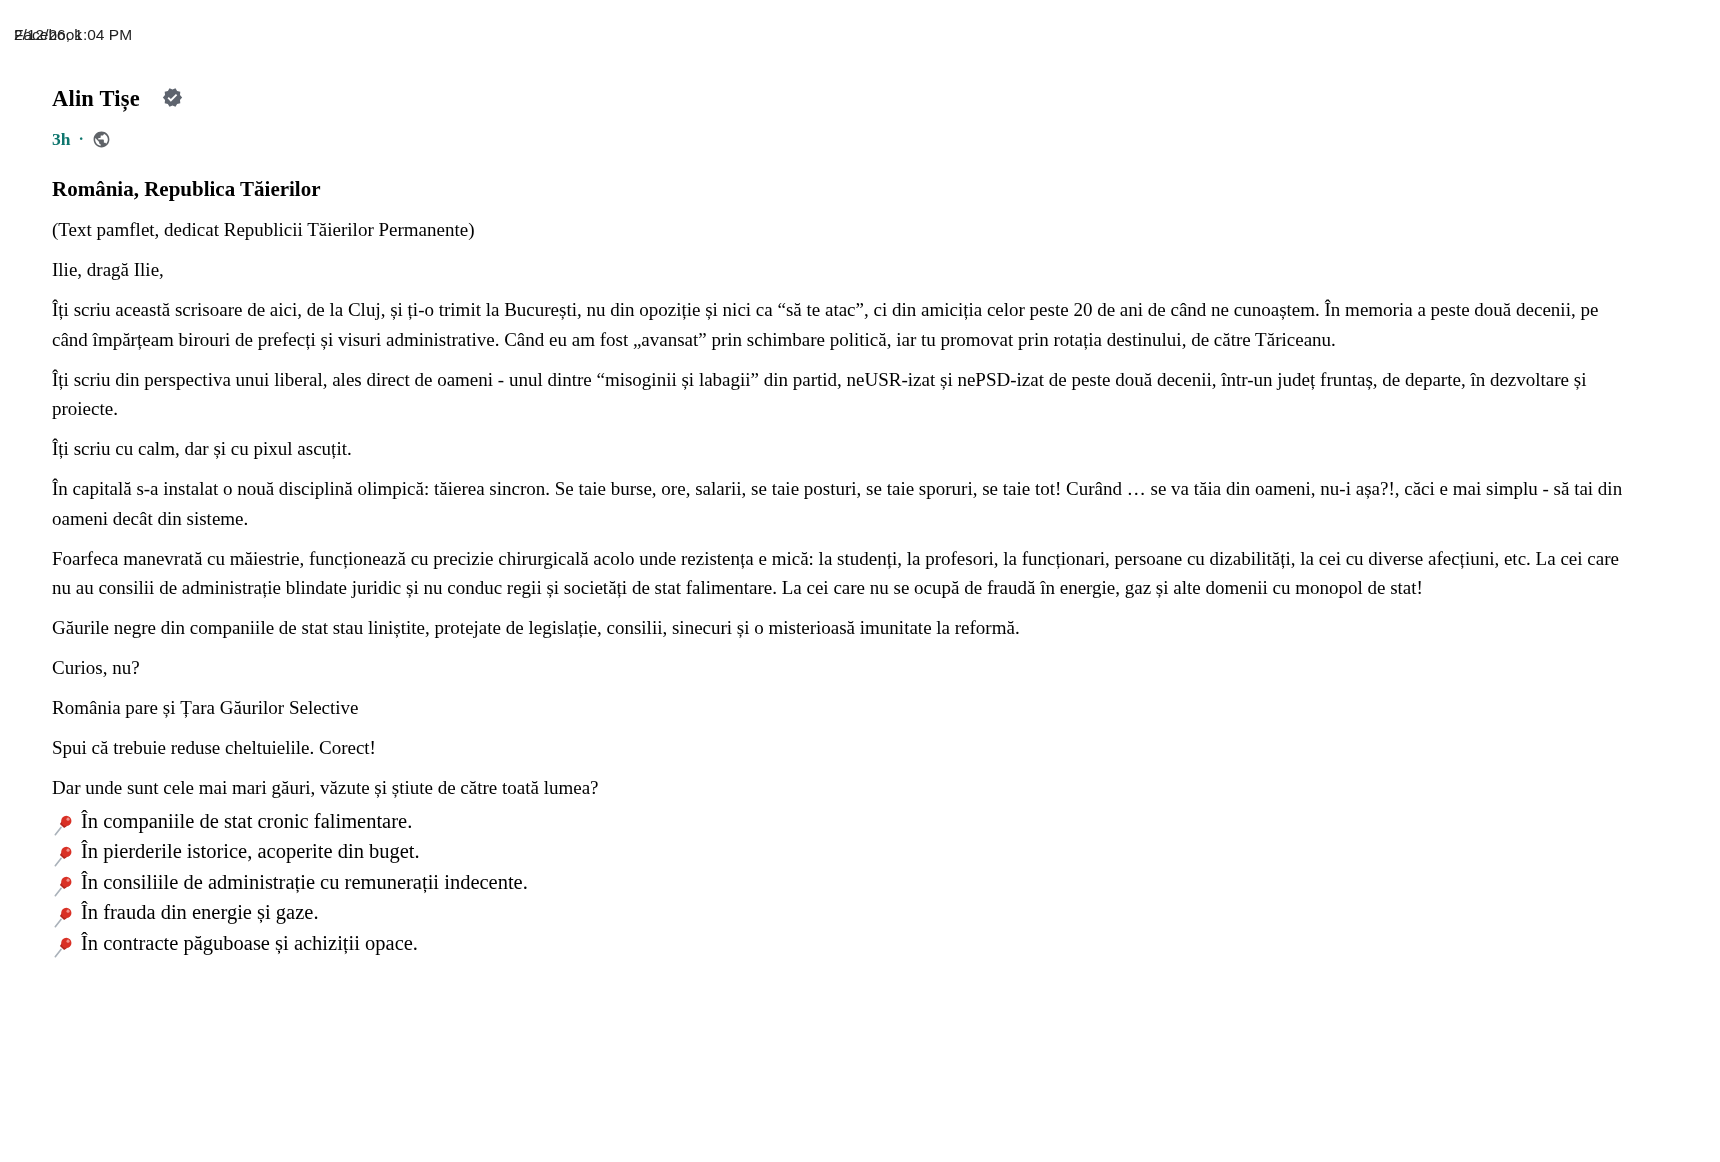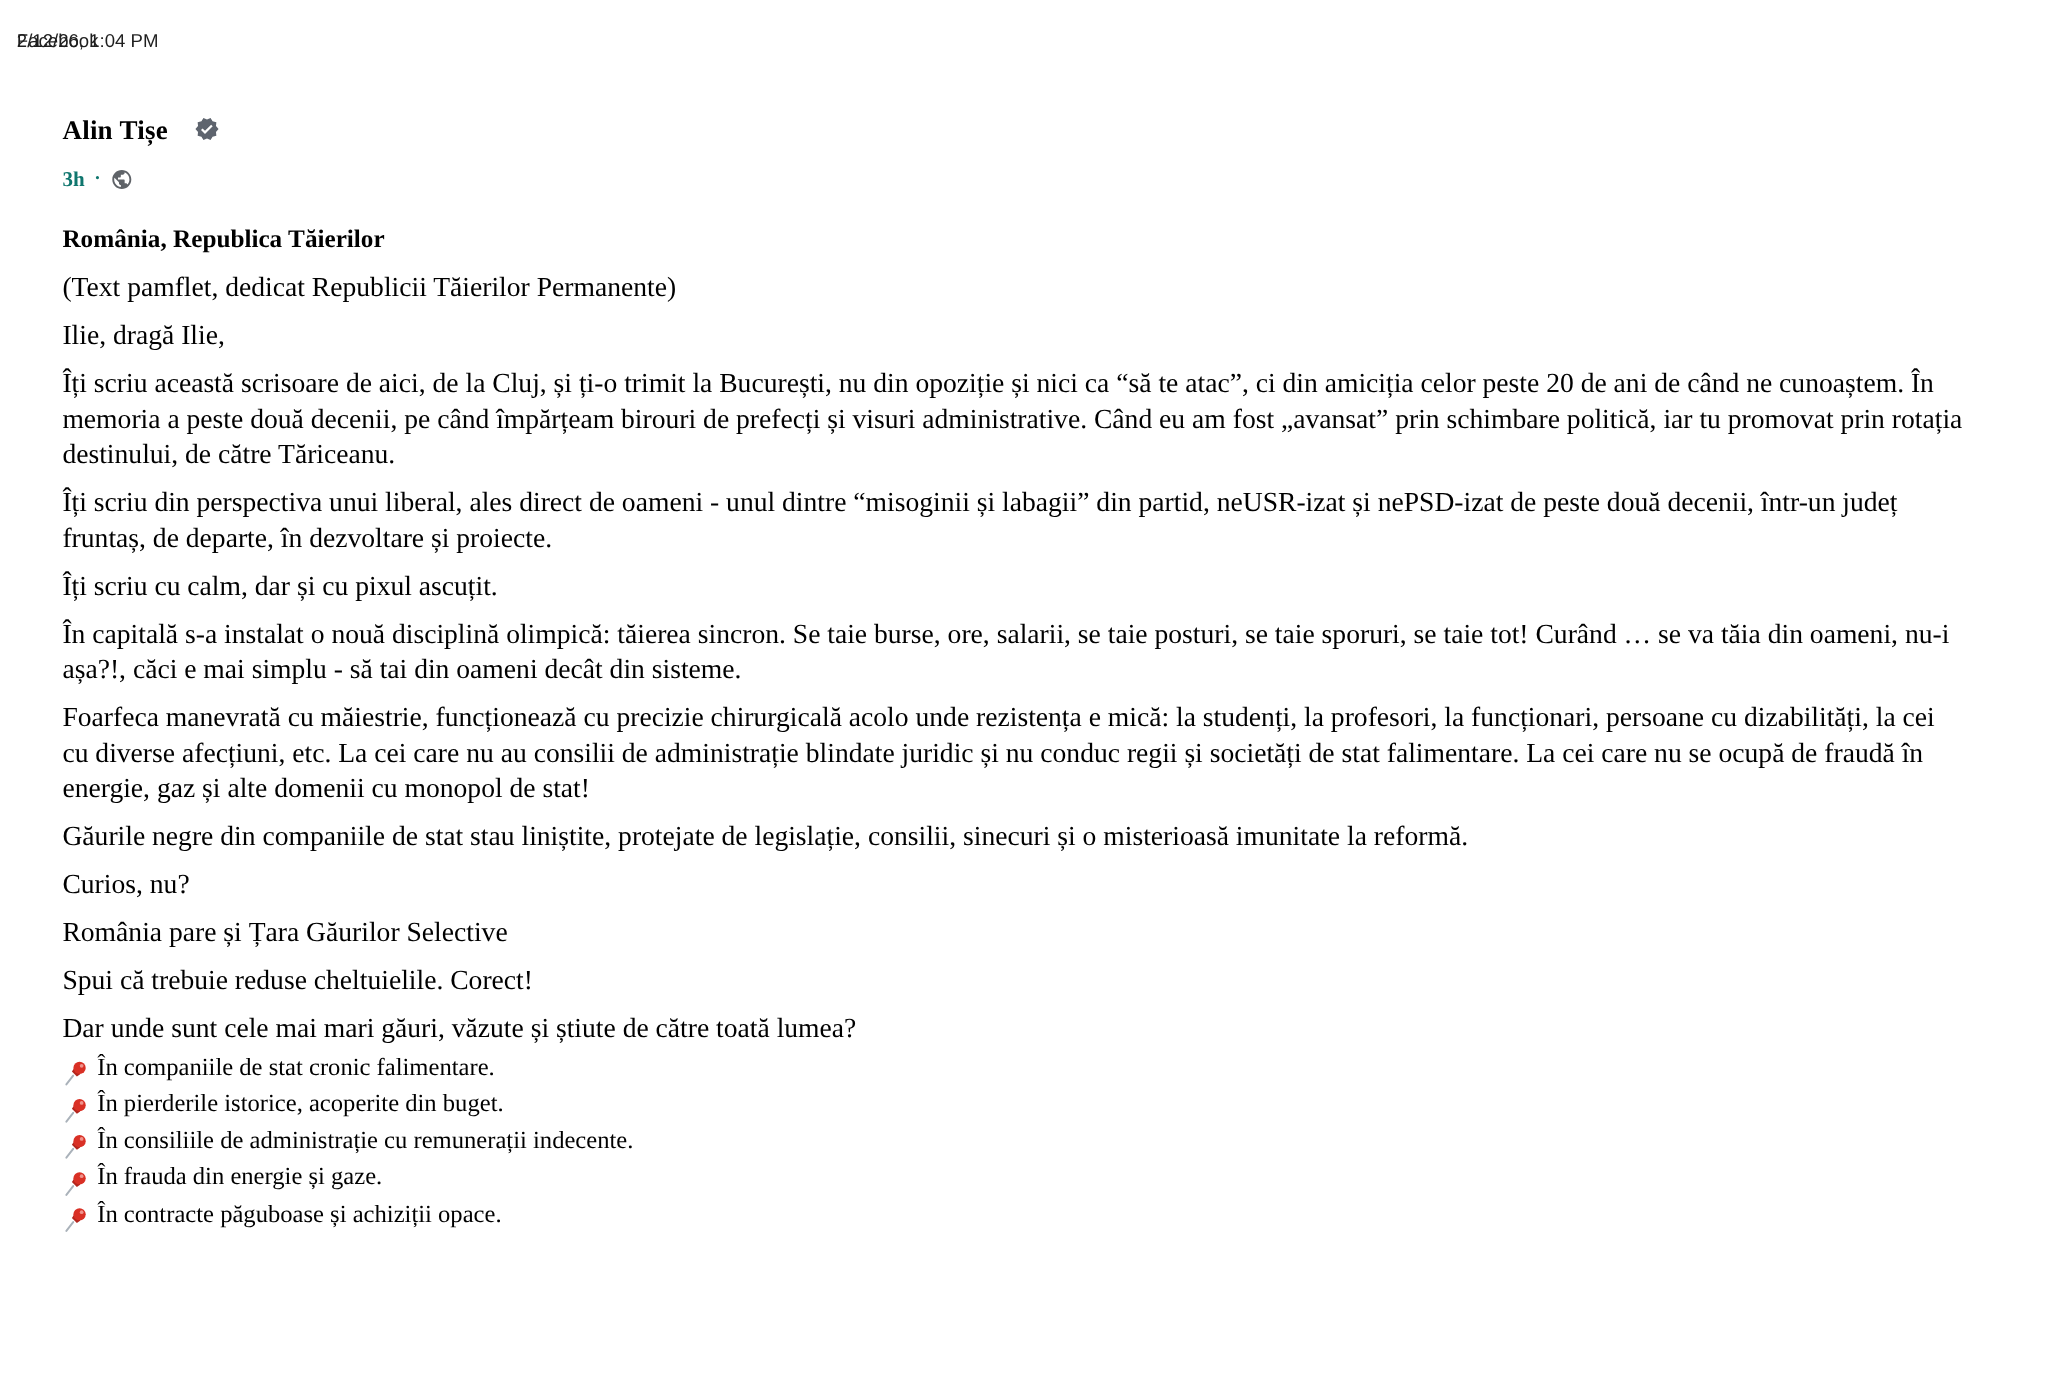--- a/index.html
+++ b/index.html
@@ -33,21 +33,20 @@
     position: absolute;
     left: 52px;
     top: 84px;
     width: 1585px;
   }
   .author-row {
     display: flex;
     align-items: center;
     gap: 22px;
     height: 30px;
-    margin-top: 10px;
   }
   .author {
     font-weight: 700;
     font-size: 22.5px;
     letter-spacing: 0.2px;
     cursor: pointer;
   }
   .badge { display: inline-flex; margin-top: -4px; }
   .meta-row {
     display: flex;
@@ -61,21 +60,21 @@
   .meta-row .dot { font-weight: 700; font-size: 16px; line-height: 10px; }
   .globe { display: inline-flex; }
   .post-title {
     margin: 24px 0 0 0;
     font-size: 21px;
     font-weight: 700;
     line-height: 29.5px;
   }
   .paragraphs .para {
     margin: 10.5px 0 0 0;
-    font-size: 23px;
+    font-size: 19px;
     line-height: 29.5px;
   }
   .pin-list { margin-top: 3px; }
   .pin-item {
     display: flex;
     align-items: flex-end;
     gap: 7px;
     line-height: 30.5px;
     font-size: 20.5px;
   }

